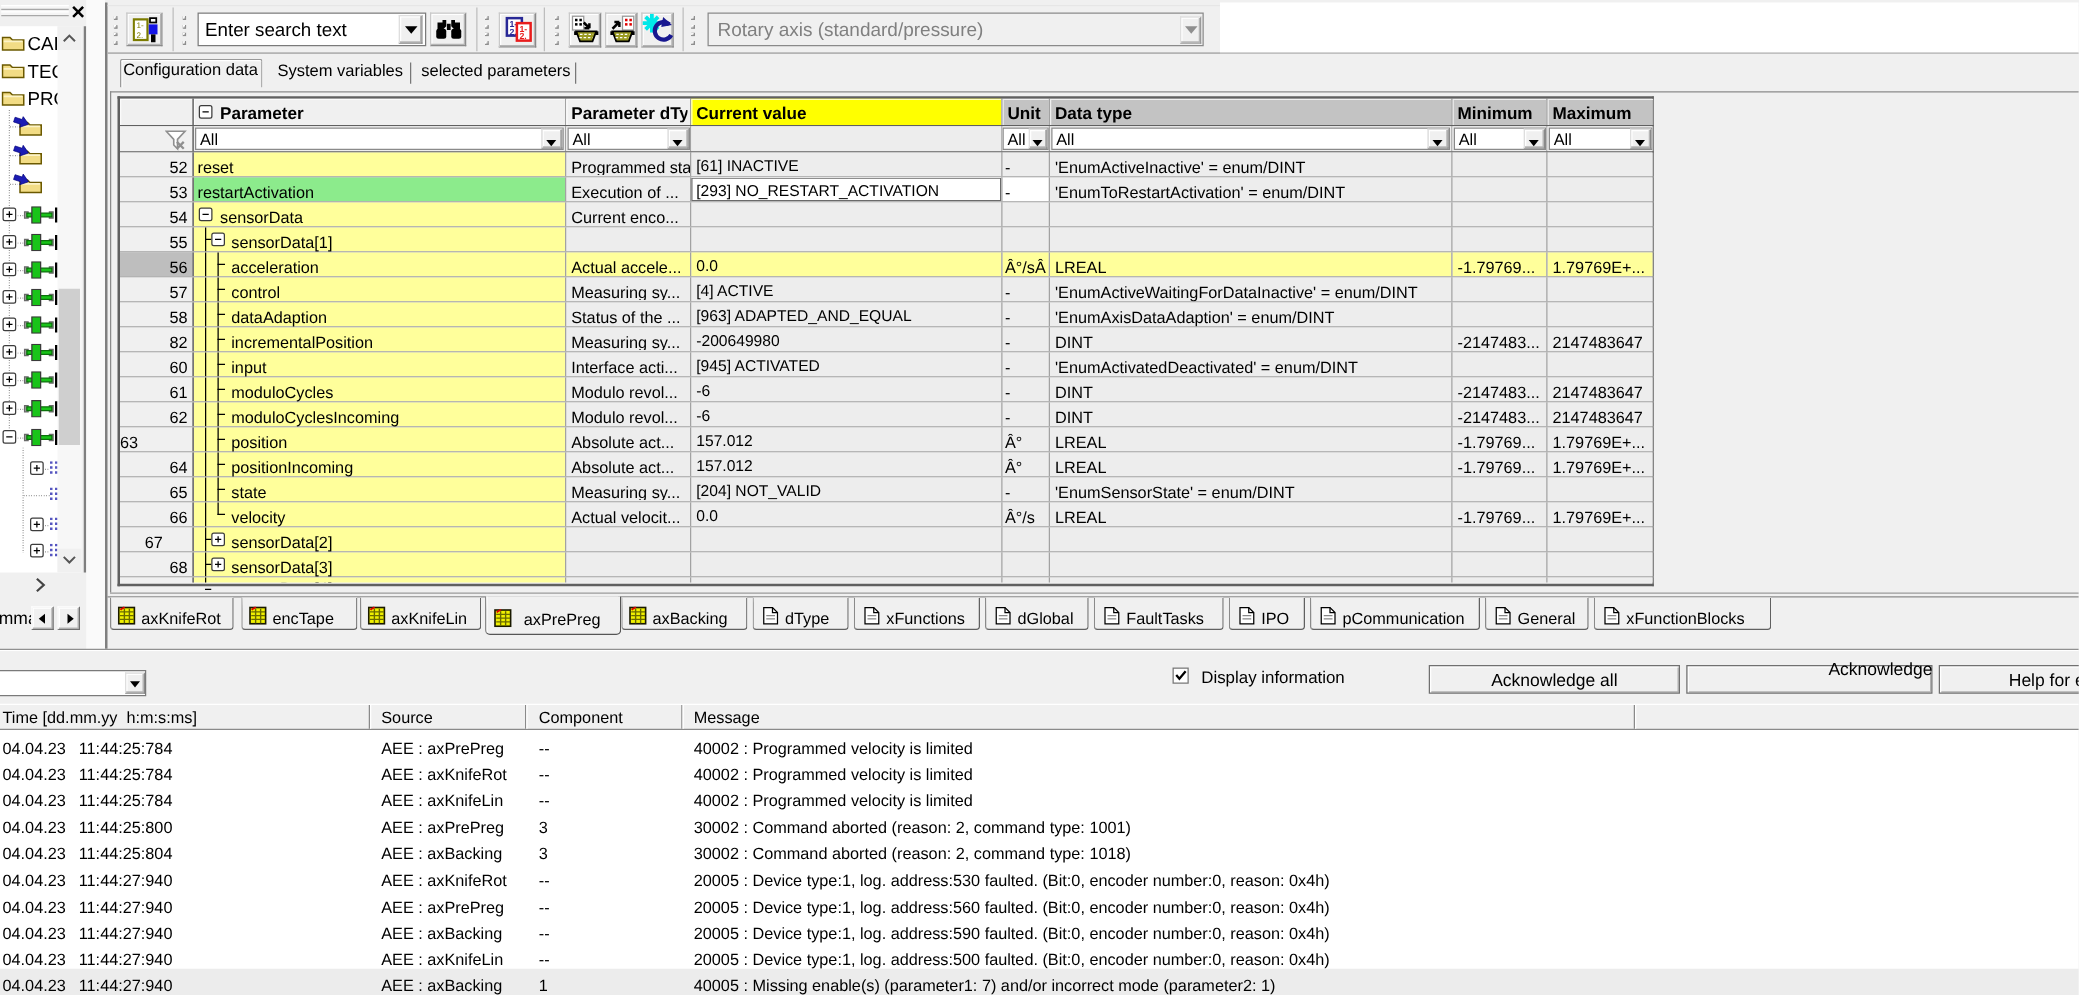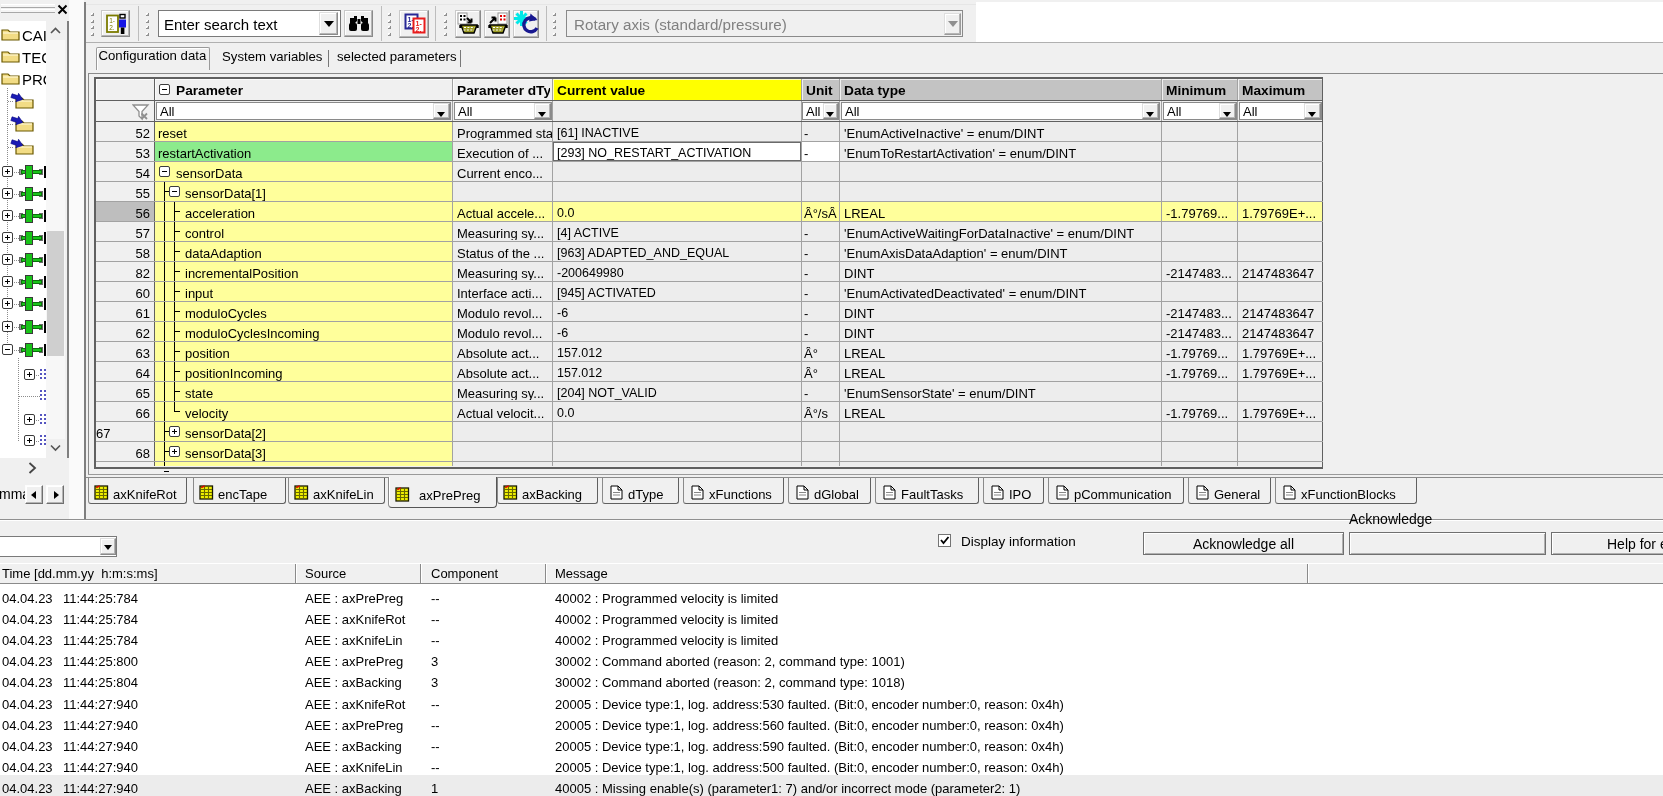--- a/index.html
+++ b/index.html
@@ -706,21 +706,21 @@
 <div class="a" style="left:839px;top:322px;width:1px;height:19px;background:#a2a2a2;"></div>
 <div class="a" style="left:1161px;top:322px;width:1px;height:19px;background:#a2a2a2;"></div>
 <div class="a" style="left:1237px;top:322px;width:1px;height:19px;background:#a2a2a2;"></div>
 <div class="a" style="left:154px;top:322px;width:1px;height:19px;background:#606060;"></div>
 <div class="a" style="left:96px;top:341px;width:1227px;height:1px;background:#a2a2a2;"></div>
 <div class="a" style="left:164px;top:322px;width:1px;height:19px;background:#000;"></div>
 <div class="a" style="left:174px;top:322px;width:1px;height:19px;background:#000;"></div>
 <div class="a" style="left:174px;top:331px;width:6px;height:1px;background:#000;"></div>
 <div class="tx" style="left:185px;top:327px;font-size:13px">moduloCyclesIncoming</div>
 <div class="a" style="left:96px;top:342px;width:58px;height:19px;background:#F0F0F0;"></div>
-<div class="tx" style="left:96px;top:347px;width:54px;text-align:right;font-size:13px">63</div>
+<div class="tx" style="left:96px;top:347px;width:54px;text-align:left;font-size:13px">63</div>
 <div class="a" style="left:155px;top:342px;width:297px;height:19px;background:#FFFF9B;"></div>
 <div class="a" style="left:453px;top:342px;width:99px;height:19px;background:#EDEDED;"></div>
 <div class="tx" style="left:457px;top:347px;width:95px;overflow:hidden;font-size:13px">Absolute act...</div>
 <div class="a" style="left:553px;top:342px;width:248px;height:19px;background:#EDEDED;"></div>
 <div class="tx" style="left:557px;top:347px;font-size:12.5px">157.012</div>
 <div class="a" style="left:802px;top:342px;width:37px;height:19px;background:#EDEDED;"></div>
 <div class="tx" style="left:804px;top:347px;width:35px;overflow:hidden;font-size:13px">Â°</div>
 <div class="a" style="left:840px;top:342px;width:321px;height:19px;background:#EDEDED;"></div>
 <div class="tx" style="left:844px;top:347px;font-size:13px">LREAL</div>
 <div class="a" style="left:1162px;top:342px;width:75px;height:19px;background:#EDEDED;"></div>
@@ -816,21 +816,21 @@
 <div class="a" style="left:839px;top:402px;width:1px;height:19px;background:#a2a2a2;"></div>
 <div class="a" style="left:1161px;top:402px;width:1px;height:19px;background:#a2a2a2;"></div>
 <div class="a" style="left:1237px;top:402px;width:1px;height:19px;background:#a2a2a2;"></div>
 <div class="a" style="left:154px;top:402px;width:1px;height:19px;background:#606060;"></div>
 <div class="a" style="left:96px;top:421px;width:1227px;height:1px;background:#a2a2a2;"></div>
 <div class="a" style="left:164px;top:402px;width:1px;height:19px;background:#000;"></div>
 <div class="a" style="left:174px;top:402px;width:1px;height:10px;background:#000;"></div>
 <div class="a" style="left:174px;top:411px;width:6px;height:1px;background:#000;"></div>
 <div class="tx" style="left:185px;top:407px;font-size:13px">velocity</div>
 <div class="a" style="left:96px;top:422px;width:58px;height:19px;background:#F0F0F0;"></div>
-<div class="tx" style="left:96px;top:427px;width:54px;text-align:left;font-size:13px">67</div>
+<div class="tx" style="left:96px;top:427px;width:54px;text-align:center;font-size:13px">67</div>
 <div class="a" style="left:155px;top:422px;width:297px;height:19px;background:#FFFF9B;"></div>
 <div class="a" style="left:453px;top:422px;width:99px;height:19px;background:#EDEDED;"></div>
 <div class="a" style="left:553px;top:422px;width:248px;height:19px;background:#EDEDED;"></div>
 <div class="a" style="left:802px;top:422px;width:37px;height:19px;background:#EDEDED;"></div>
 <div class="a" style="left:840px;top:422px;width:321px;height:19px;background:#EDEDED;"></div>
 <div class="a" style="left:1162px;top:422px;width:75px;height:19px;background:#EDEDED;"></div>
 <div class="a" style="left:1238px;top:422px;width:84px;height:19px;background:#EDEDED;"></div>
 <div class="a" style="left:154px;top:422px;width:1px;height:19px;background:#a2a2a2;"></div>
 <div class="a" style="left:452px;top:422px;width:1px;height:19px;background:#a2a2a2;"></div>
 <div class="a" style="left:552px;top:422px;width:1px;height:19px;background:#a2a2a2;"></div>
@@ -992,21 +992,21 @@
 <div class="b" style="left:100px;top:538px;width:16px;height:17px;border-color:#dedede #8a8a8a #8a8a8a #dedede;"></div>
 <div class="dn" style="left:104px;top:545px"></div>
 <div class="cb" style="left:938px;top:534px;width:13px;height:13px;"></div>
 <svg class="a" style="left:940px;top:536px" width="10" height="9">
     <path d="M1 4 L3.5 7 L8.5 1" stroke="#000" stroke-width="1.8" fill="none"></path>
   </svg>
 <div class="tx" style="left:961px;top:535px;font-size:13.5px;font-weight:normal;color:#000;">Display information</div>
 <div class="a" style="left:1143px;top:532px;width:201px;height:23px;background:#F0F0F0;border:1px solid #707070;box-shadow:inset 1px 1px 0 #fff, inset -1px -1px 0 #b0b0b0;"></div>
 <div class="tx" style="left:1143px;top:536.5px;width:201px;text-align:center;font-size:14px">Acknowledge all</div>
 <div class="a" style="left:1349px;top:532px;width:197px;height:23px;background:#F0F0F0;border:1px solid #707070;box-shadow:inset 1px 1px 0 #fff, inset -1px -1px 0 #b0b0b0;"></div>
-<div class="tx" style="left:1349px;top:512px;width:197px;text-align:left;font-size:14px">Acknowledge</div>
+<div class="tx" style="left:1349px;top:528px;width:197px;text-align:right;font-size:14px">Acknowledge</div>
 <div class="a" style="left:1551px;top:532px;width:120px;height:23px;background:#F0F0F0;border:1px solid #707070;box-shadow:inset 1px 1px 0 #fff, inset -1px -1px 0 #b0b0b0;"></div>
 <div class="tx" style="left:1607px;top:536.5px;font-size:14px">Help for ev</div>
 <div class="a" style="left:0px;top:563px;width:1663px;height:21px;background:#F0F0F0;border-top:1px solid #fff;border-bottom:1px solid #8a8a8a;"></div>
 <div class="a" style="left:295px;top:564px;width:1px;height:19px;background:#8a8a8a;"></div>
 <div class="a" style="left:296px;top:564px;width:1px;height:19px;background:#ffffff;"></div>
 <div class="a" style="left:420px;top:564px;width:1px;height:19px;background:#8a8a8a;"></div>
 <div class="a" style="left:421px;top:564px;width:1px;height:19px;background:#ffffff;"></div>
 <div class="a" style="left:545px;top:564px;width:1px;height:19px;background:#8a8a8a;"></div>
 <div class="a" style="left:546px;top:564px;width:1px;height:19px;background:#ffffff;"></div>
 <div class="a" style="left:1307px;top:564px;width:1px;height:19px;background:#8a8a8a;"></div>

